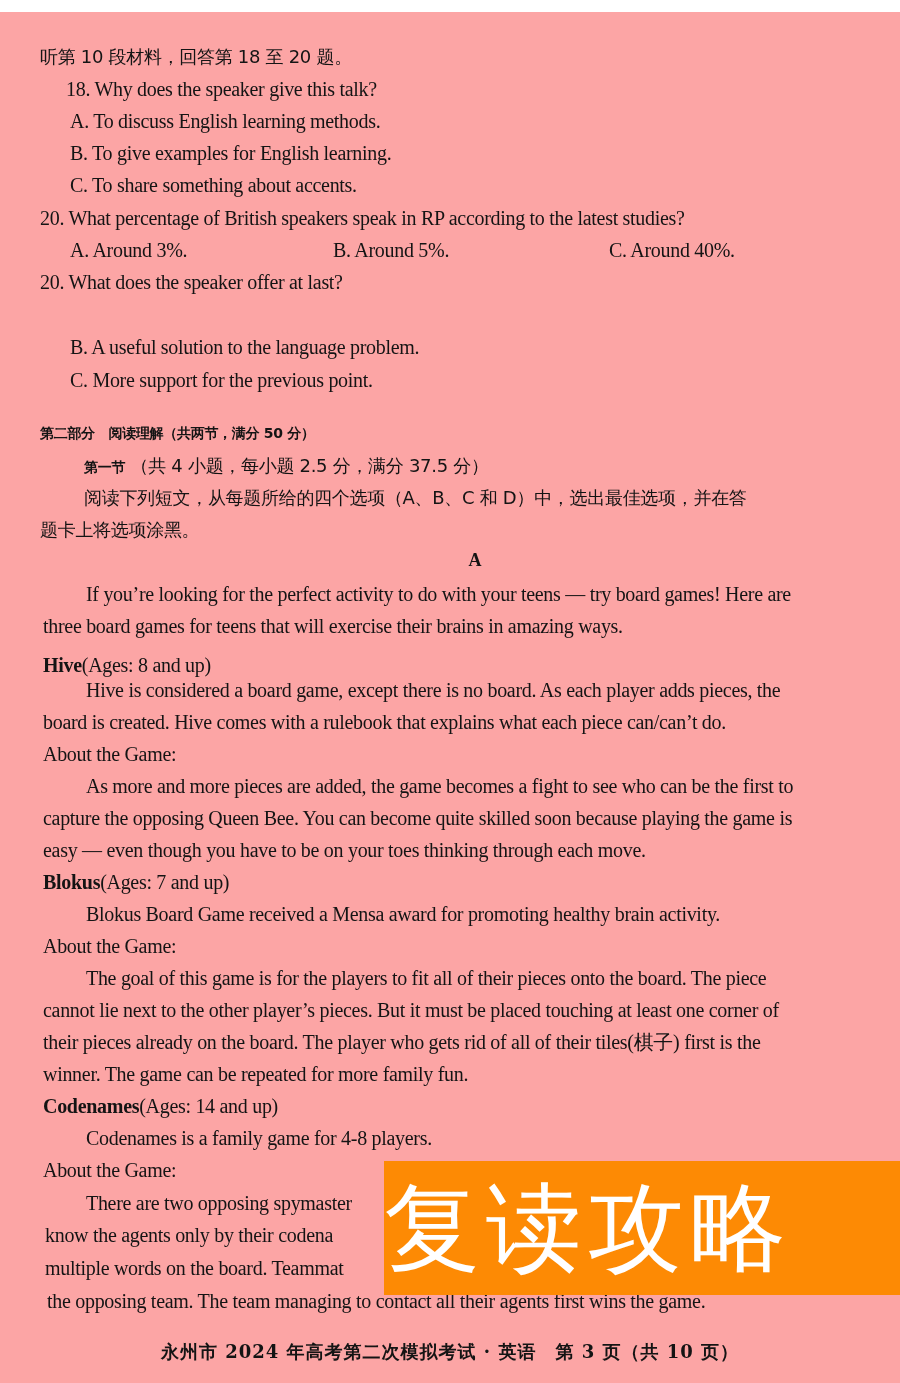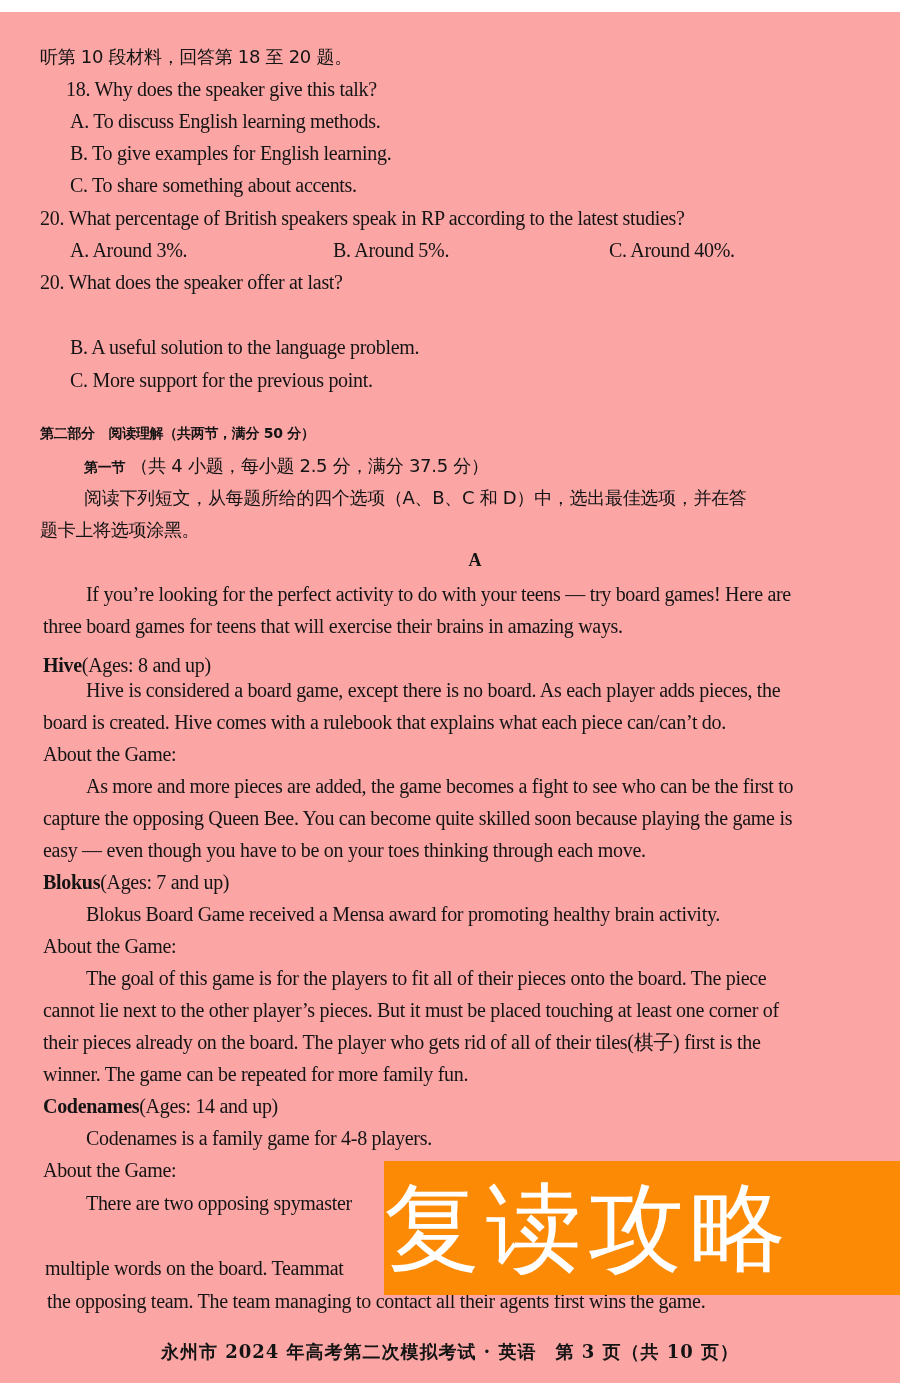--- a/index.html
+++ b/index.html
@@ -130,20 +130,21 @@
   <div class="line" style="left:43px; top:986px;">cannot lie next to the other player’s pieces. But it must be placed touching at least one corner of</div>
   <div class="line" style="left:43px; top:1018px;">their pieces already on the board. The player who gets rid of all of their tiles(棋子) first is the</div>
   <div class="line" style="left:43px; top:1050px;">winner. The game can be repeated for more family fun.</div>
 
   <div class="line" style="left:43px; top:1082px;">
     <span class="inline-bold">Codenames</span><span>(Ages: 14 and up)</span>
   </div>
   <div class="line" style="left:86px; top:1114px;">Codenames is a family game for 4-8 players.</div>
   <div class="line" style="left:43px; top:1146px;">About the Game:</div>
   <div class="line" style="left:86px; top:1179px;">There are two opposing spymaster</div>
+  <div class="line" style="left:45px; top:1211px;">know the agents only by their codena</div>
   <div class="line" style="left:45px; top:1244px;">multiple words on the board. Teammat</div>
   <div class="line" style="left:47px; top:1277px;">the opposing team. The team managing to contact all their agents first wins the game.</div>
 
   <div class="banner">
     <span class="banner-text">复读攻略</span>
   </div>
 
   <div class="footer">永州市 2024 年高考第二次模拟考试 · 英语　第 3 页（共 10 页）</div>
 </div>
 

